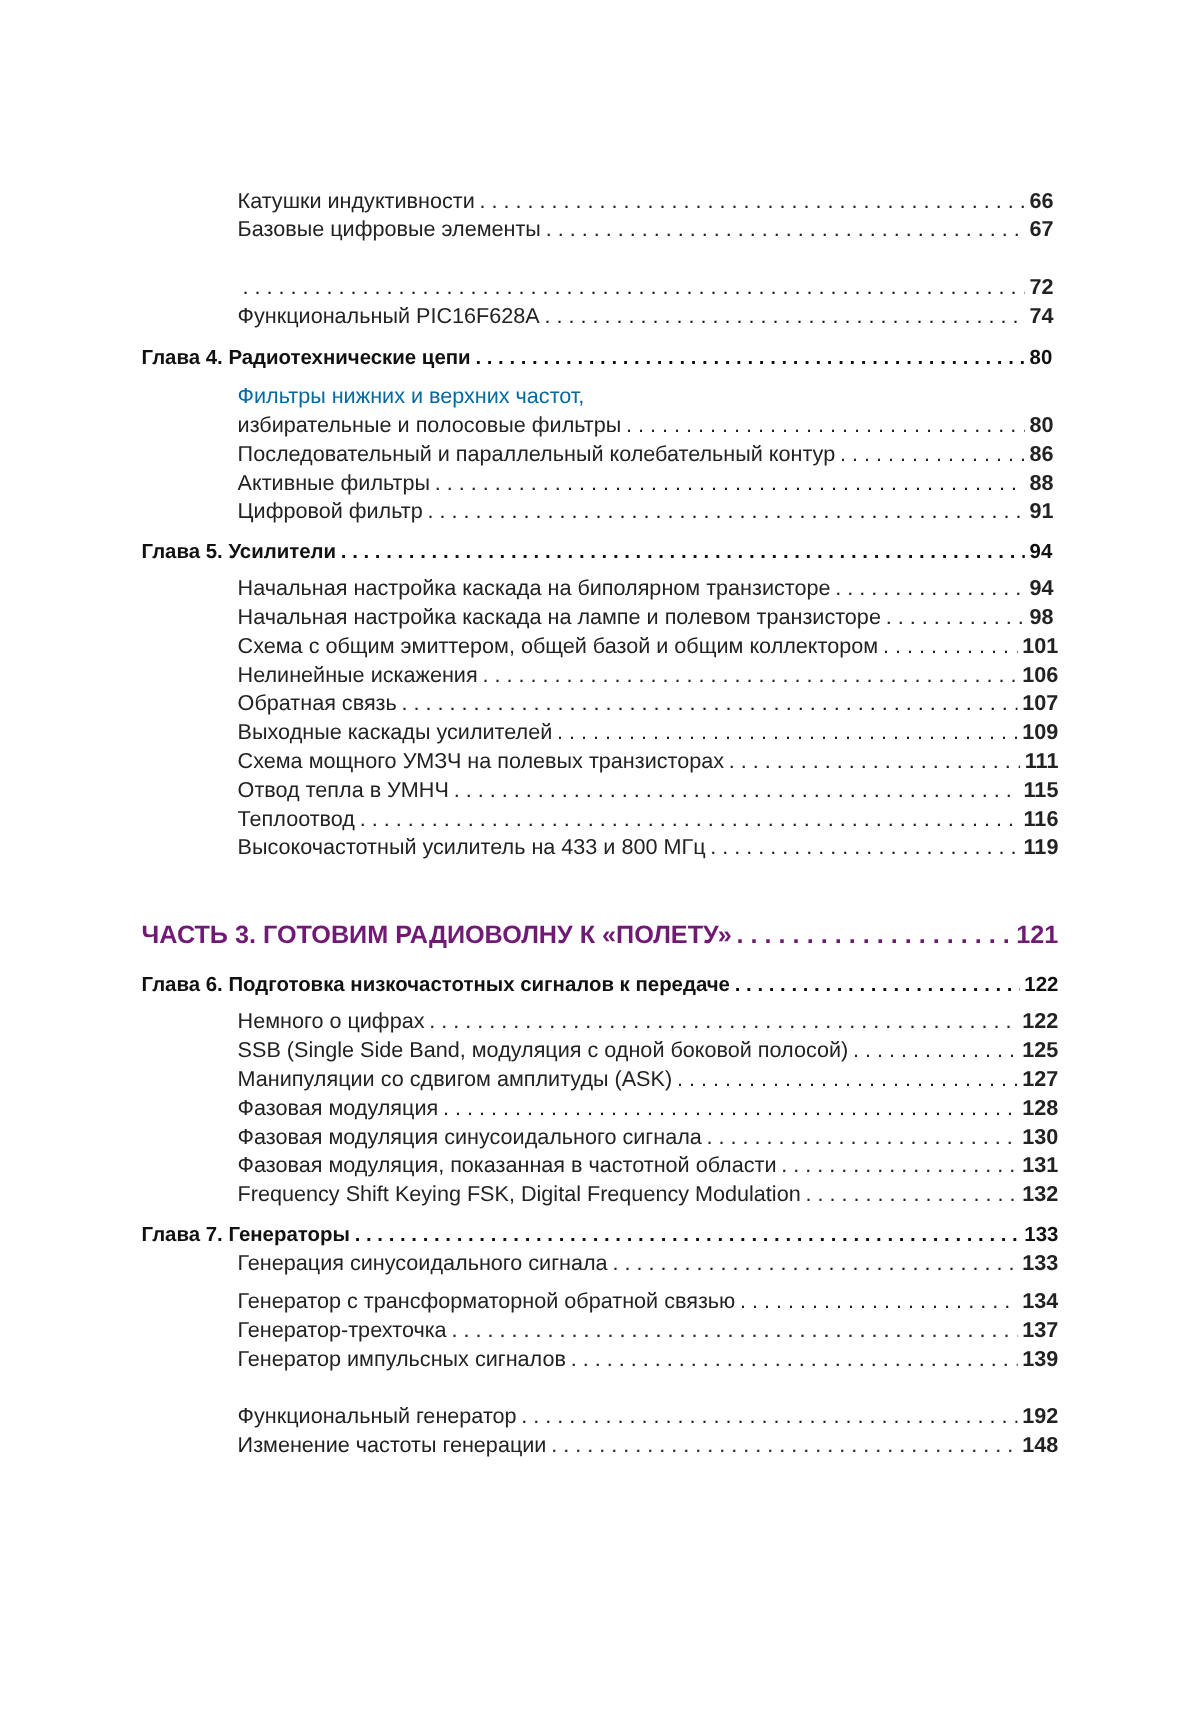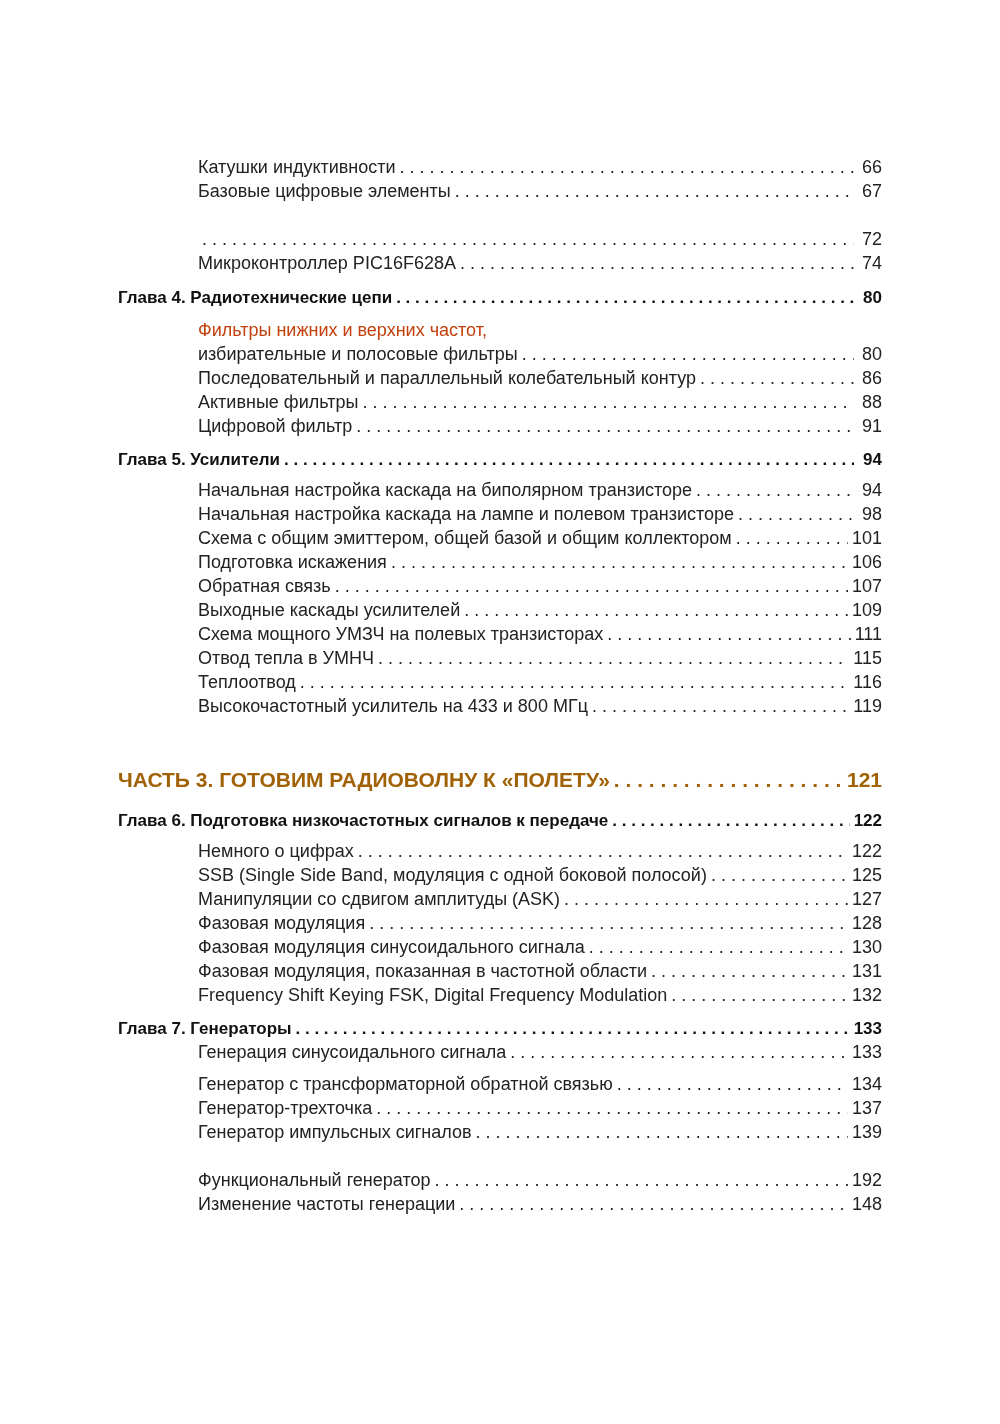--- a/index.html
+++ b/index.html
@@ -8,35 +8,35 @@
     font-family: "Liberation Sans", "DejaVu Sans", sans-serif;
     color: #1a1a1a;
   }
   .page { position: absolute; left: 0; top: 0; width: 1000px; height: 1424px; }
   .row {
     position: absolute; display: flex; align-items: baseline;
     white-space: nowrap; overflow: hidden;
   }
   .sub { left: 198px; width: 684px; font-size: 18px; line-height: 24px; height: 24px; color: #222; }
   .head { left: 118px; width: 764px; font-size: 17px; font-weight: bold; line-height: 28px; height: 28px; color: #111; }
-  .part { left: 118px; width: 764px; font-size: 21px; font-weight: bold; line-height: 30px; height: 30px; color: #a16207; }
+  .part { left: 118px; width: 764px; font-size: 21px; font-weight: bold; line-height: 30px; height: 30px; color: #701a75; }
   .title { flex: 0 0 auto; }
   .leader {
     flex: 1 1 auto; overflow: hidden; margin: 0 4px;
     letter-spacing: 3px;
   }
   .leader::before {
     content: ". . . . . . . . . . . . . . . . . . . . . . . . . . . . . . . . . . . . . . . . . . . . . . . . . . . . . . . . . . . . . . . . . . . . . . . . . . . . . . . . . . . . . . . . . . . . . . . . . . . . . . . . . . . . . . . . . . . . . . .";
     letter-spacing: 0;
   }
   .head .leader::before, .part .leader::before {
     content: ". . . . . . . . . . . . . . . . . . . . . . . . . . . . . . . . . . . . . . . . . . . . . . . . . . . . . . . . . . . . . . . . . . . . . . . . . . . . . . . . . . . . . . . . . . . . . . . . . . . . . . . . . . . .";
   }
-  .pagenum { flex: 0 0 auto; text-align: right; min-width: 24px; }
-  .line1 { position: absolute; left: 198px; font-size: 18px; line-height: 24px; color: #c2410c; white-space: nowrap; }
+  .pagenum { flex: 0 0 auto; min-width: 24px; font-weight: bold; }
+  .line1 { position: absolute; left: 198px; font-size: 18px; line-height: 24px; color: #0369a1; white-space: nowrap; }
 </style>
 </head>
 <body>
 
 <div class="page">
 
   <div class="row sub" style="top:155px">
       <span class="title">Катушки индуктивности</span>
       <span class="leader"></span>
       <span class="pagenum">66</span>
@@ -44,21 +44,21 @@
   <div class="row sub" style="top:179px">
       <span class="title">Базовые цифровые элементы</span>
       <span class="leader"></span>
       <span class="pagenum">67</span>
     </div>
   <div class="row sub" style="top:227px">
       <span class="leader"></span>
       <span class="pagenum">72</span>
     </div>
   <div class="row sub" style="top:251px">
-      <span class="title">Микроконтроллер PIC16F628A</span>
+      <span class="title">Функциональный PIC16F628A</span>
       <span class="leader"></span>
       <span class="pagenum">74</span>
     </div>
 
   <div class="row head" style="top:284px">
       <span class="title">Глава 4. Радиотехнические цепи</span>
       <span class="leader"></span>
       <span class="pagenum">80</span>
     </div>
   <div class="line1" style="top:318px">Фильтры нижних и верхних частот,</div>
@@ -97,21 +97,21 @@
       <span class="title">Начальная настройка каскада на лампе и полевом транзисторе</span>
       <span class="leader"></span>
       <span class="pagenum">98</span>
     </div>
   <div class="row sub" style="top:526px">
       <span class="title">Схема с общим эмиттером, общей базой и общим коллектором</span>
       <span class="leader"></span>
       <span class="pagenum">101</span>
     </div>
   <div class="row sub" style="top:550px">
-      <span class="title">Подготовка искажения</span>
+      <span class="title">Нелинейные искажения</span>
       <span class="leader"></span>
       <span class="pagenum">106</span>
     </div>
   <div class="row sub" style="top:574px">
       <span class="title">Обратная связь</span>
       <span class="leader"></span>
       <span class="pagenum">107</span>
     </div>
   <div class="row sub" style="top:598px">
       <span class="title">Выходные каскады усилителей</span>

